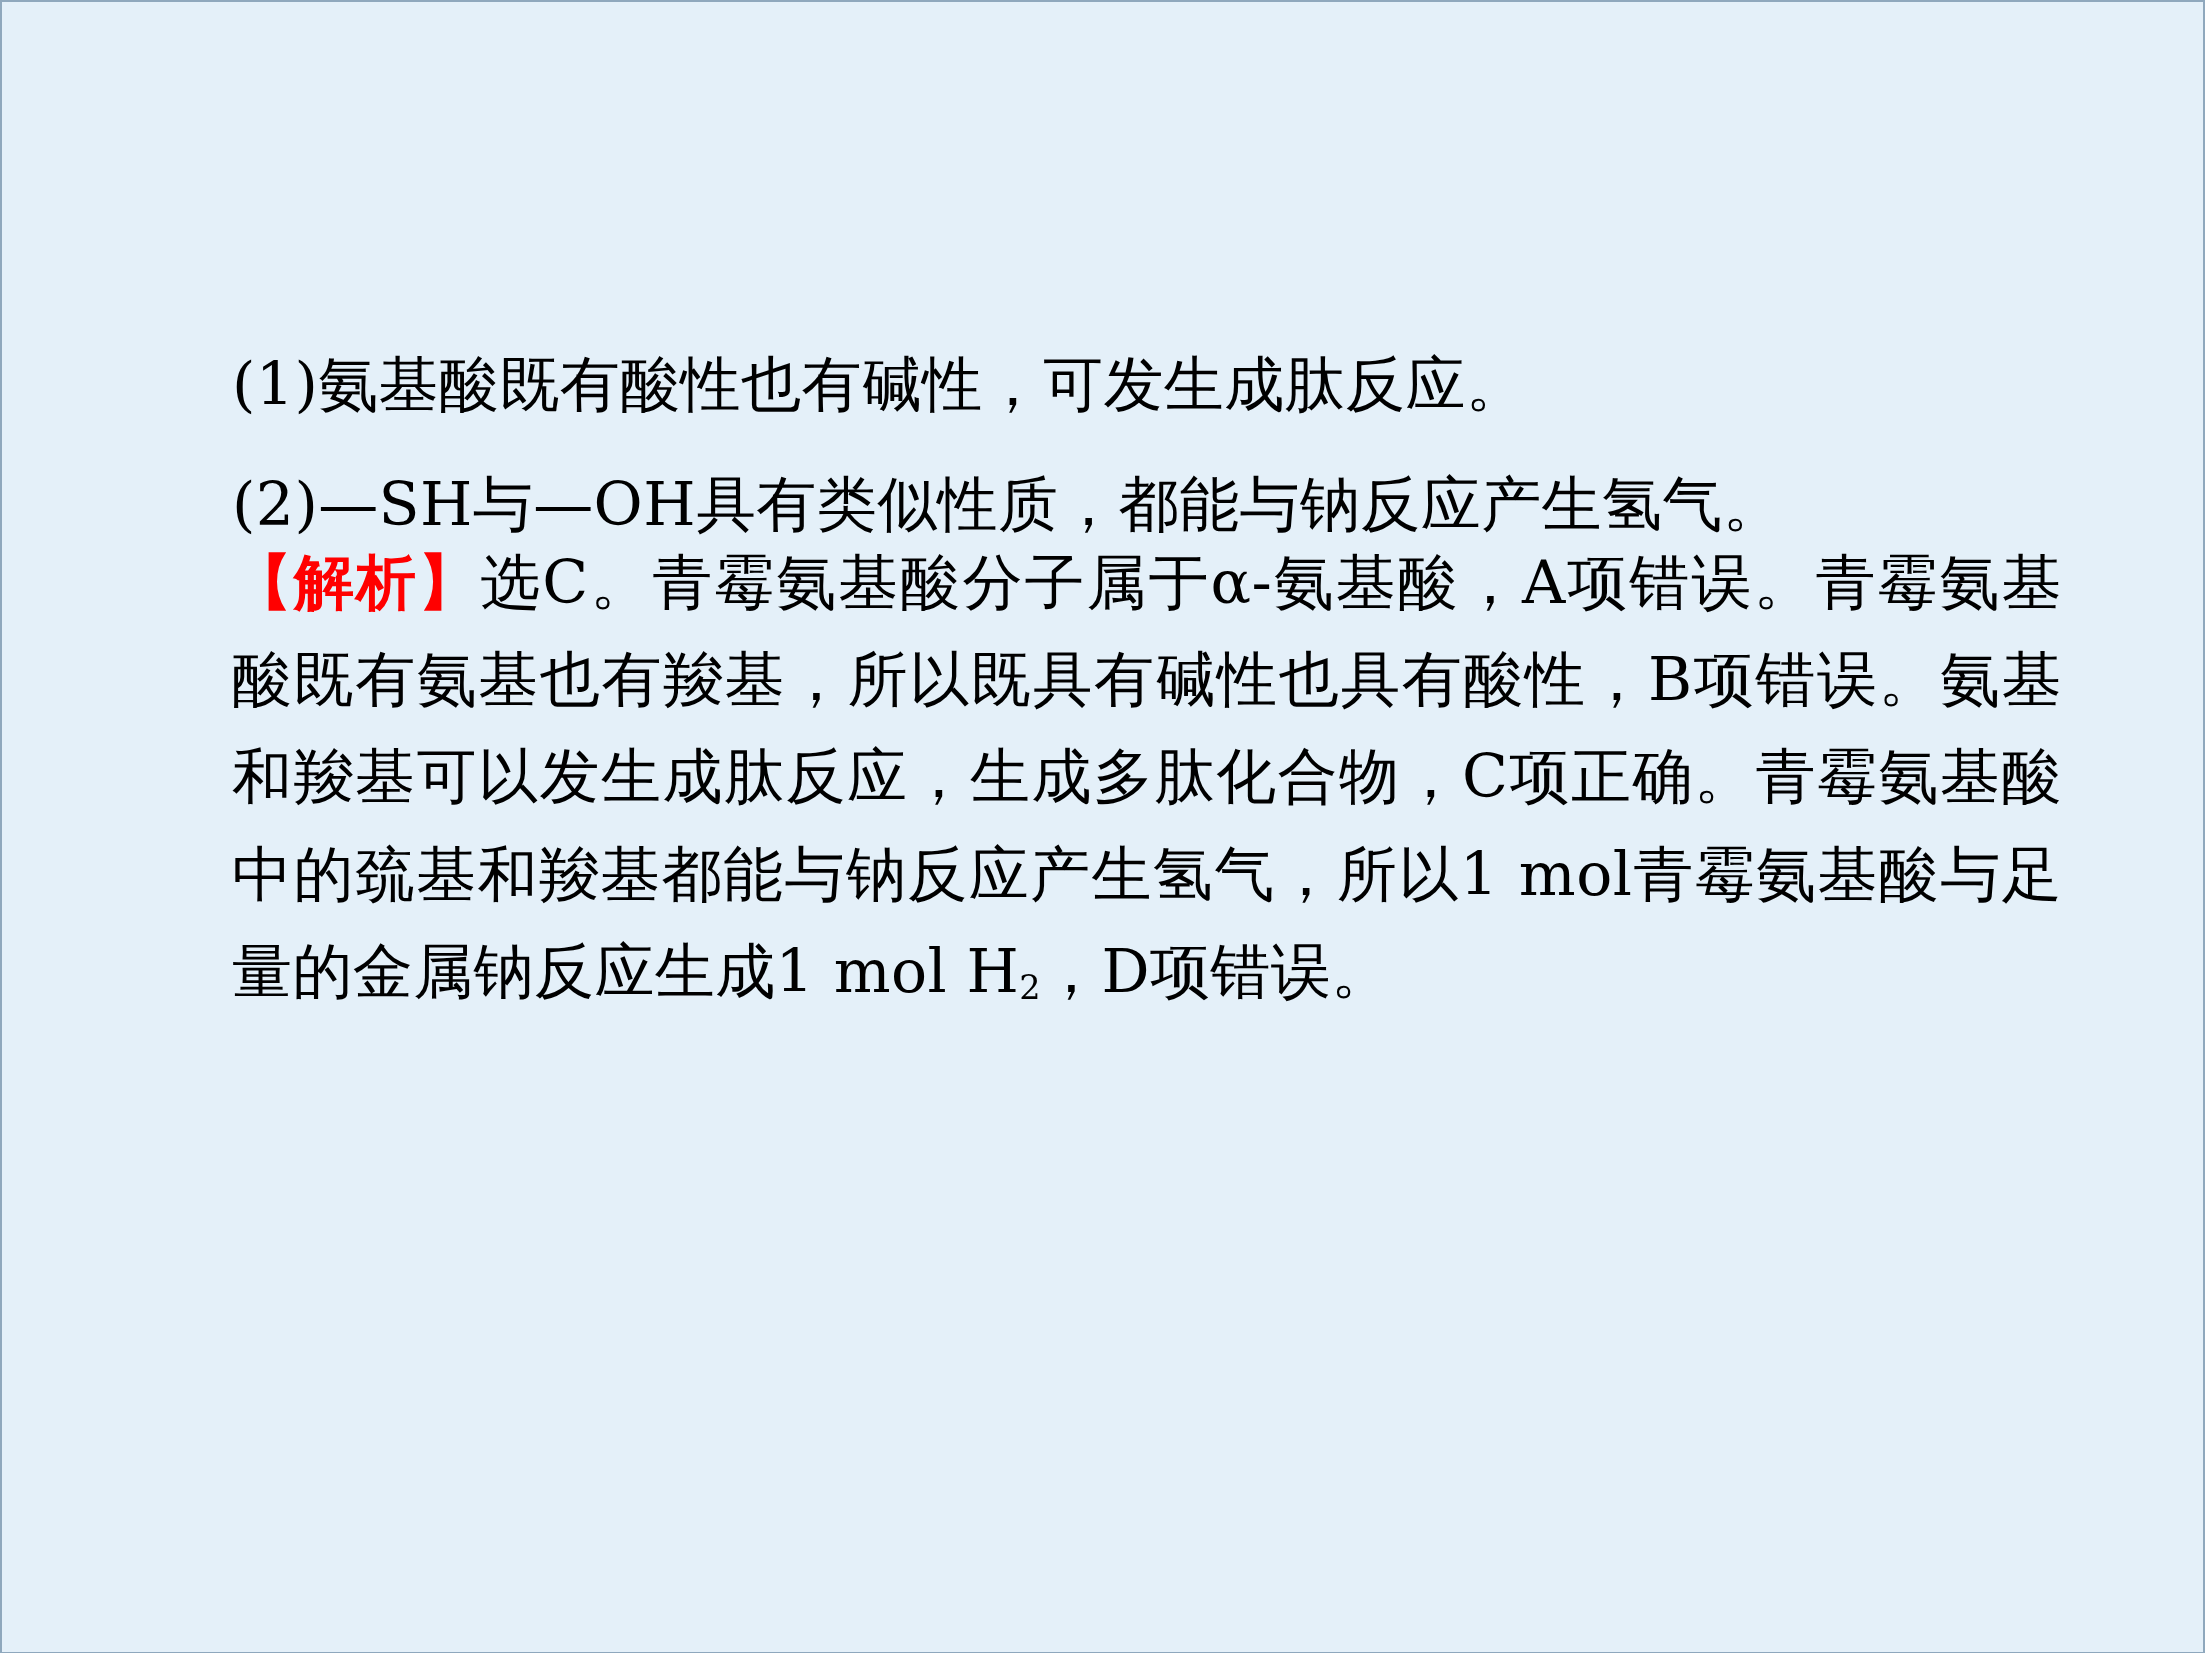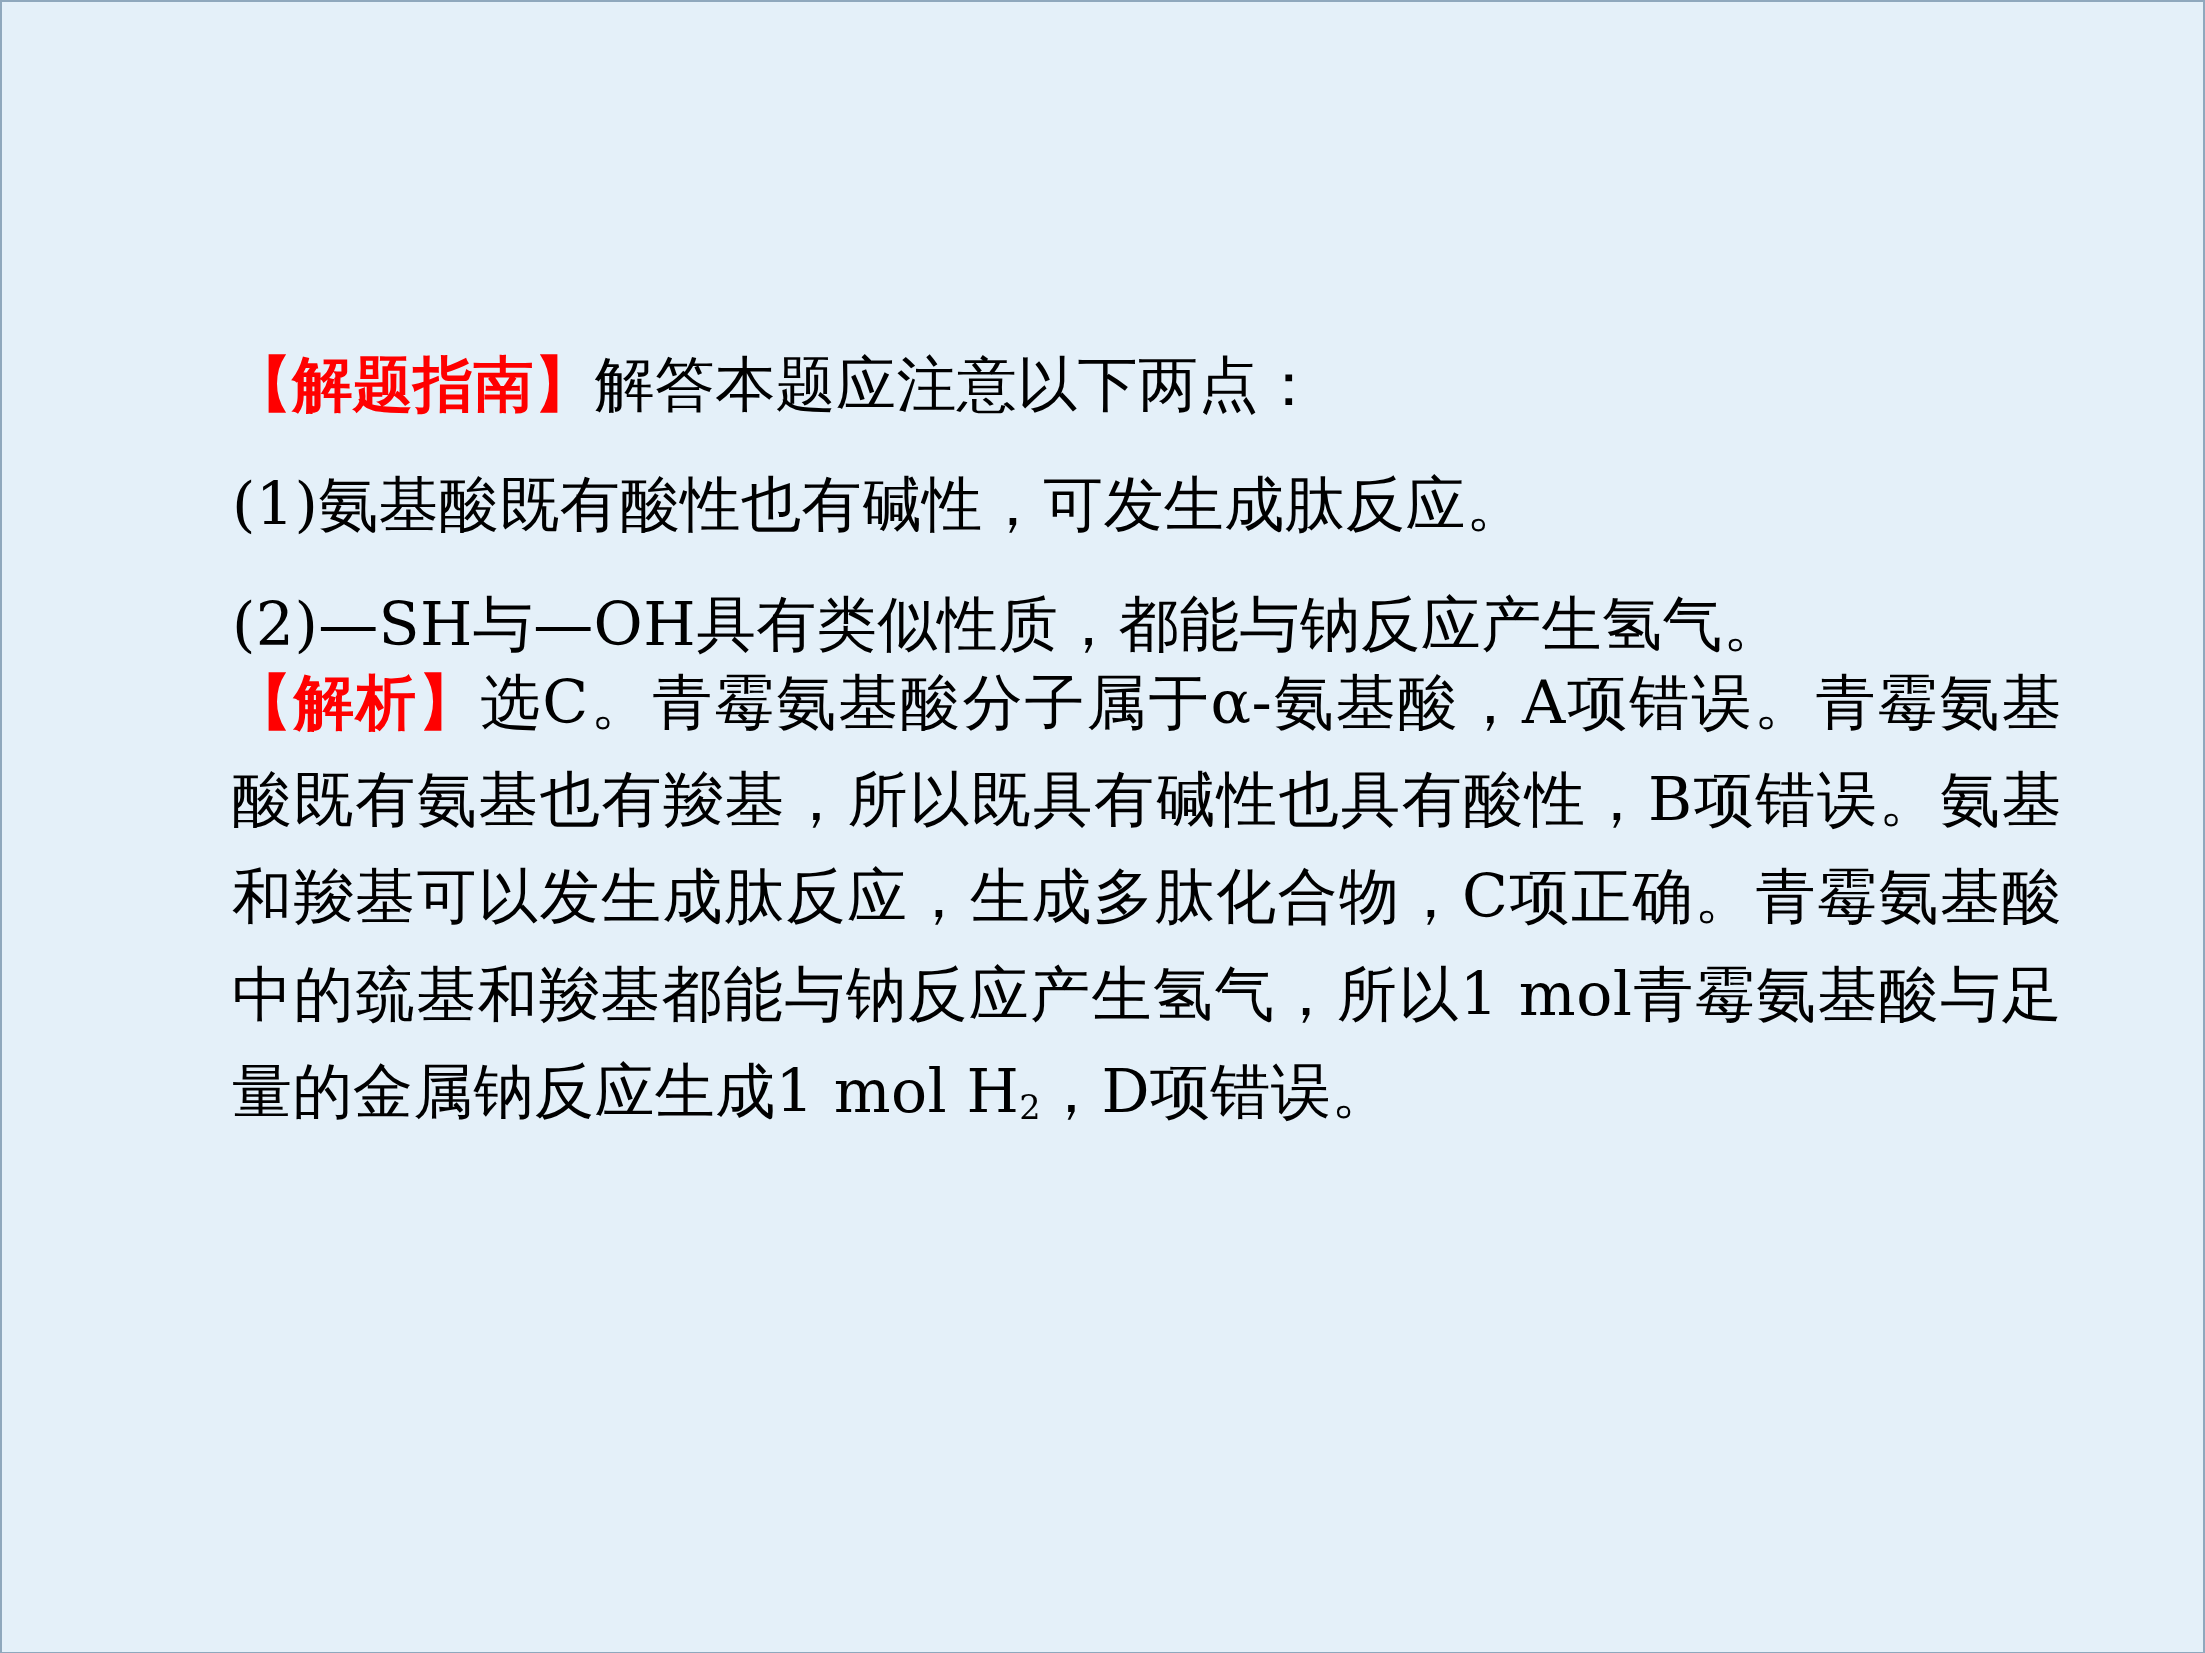--- a/index.html
+++ b/index.html
@@ -57,23 +57,20 @@
     font-size: 0.56em;
     vertical-align: -0.22em;
   }
 </style>
 </head>
 <body>
 
 <div class="slide">
   <div class="content">
 
-    <div class="para p-guide">
-      <span class="tag-red">【解题指南】</span><span>解答本题应注意以下两点：</span>
-    </div>
 
     <div class="para p-1">(1)氨基酸既有酸性也有碱性，可发生成肽反应。</div>
 
     <div class="para p-2">(2)—SH与—OH具有类似性质，都能与钠反应产生氢气。</div>
 
     <div class="para p-analysis">
       <span class="tag-red">【解析】</span><span>选C。青霉氨基酸分子属于α-氨基酸，A项错误。青霉氨基酸既有氨基也有羧基，所以既具有碱性也具有酸性，B项错误。氨基和羧基可以发生成肽反应，生成多肽化合物，C项正确。青霉氨基酸中的巯基和羧基都能与钠反应产生氢气，所以1 mol青霉氨基酸与足量的金属钠反应生成1 mol H</span><sub>2</sub><span>，D项错误。</span>
     </div>
 
   </div>

